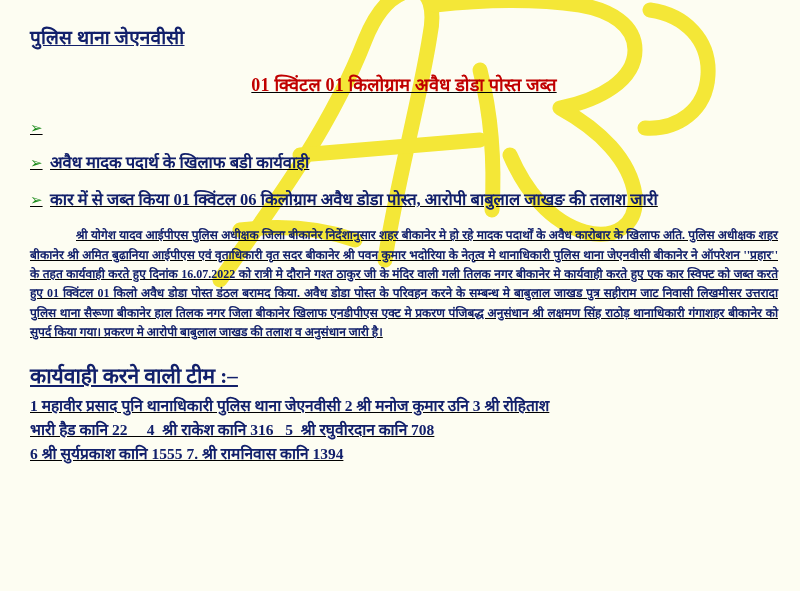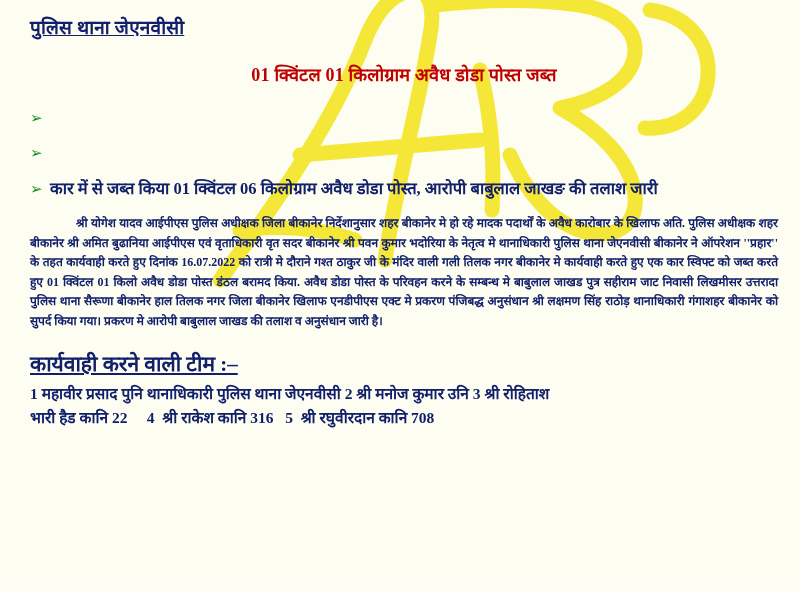--- a/index.html
+++ b/index.html
@@ -10,22 +10,23 @@
     width: 800px;
     height: 591px;
     background: #fdfdf2;
     font-family: "Liberation Serif", serif;
     overflow: hidden;
     position: relative;
   }
   .page {
     position: absolute;
     inset: 0;
-    padding: 14px 22px 0 30px;
+    padding: 24px 22px 0 30px;
     box-sizing: border-box;
+    text-decoration: underline;
   }
   
   .watermark {
     position: absolute;
     top: -20px;
     left: 180px;
     width: 560px;
     height: 330px;
     pointer-events: none;
     z-index: 0;
@@ -120,30 +121,32 @@
     <div class="doc-title">पुलिस थाना जेएनवीसी</div>
 
     <div class="headline">01 क्विंटल 01 किलोग्राम अवैध डोडा पोस्त जब्त</div>
 
     <div class="bullets">
       <div class="bullet-row">
         <span class="bullet-mark">➢</span>
       </div>
       <div class="bullet-row">
         <span class="bullet-mark">➢</span>
+        <span class="bullet-text">अवैध मादक पदार्थ के खिलाफ बडी कार्यवाही</span>
       </div>
       <div class="bullet-row">
         <span class="bullet-mark">➢</span>
         <span class="bullet-text">कार में से जब्त किया 01 क्विंटल 06 किलोग्राम अवैध डोडा पोस्त, आरोपी बाबुलाल जाखङ की तलाश जारी</span>
       </div>
     </div>
 
     <div class="body-para">श्री योगेश यादव आईपीएस पुलिस अधीक्षक जिला बीकानेर निर्देशानुसार शहर बीकानेर मे हो रहे मादक पदार्थों के अवैध कारोबार के खिलाफ अति. पुलिस अधीक्षक शहर बीकानेर श्री अमित बुढानिया आईपीएस एवं वृताधिकारी वृत सदर बीकानेर श्री पवन कुमार भदोरिया के नेतृत्व मे थानाधिकारी पुलिस थाना जेएनवीसी बीकानेर ने ऑपरेशन ''प्रहार'' के तहत कार्यवाही करते हुए दिनांक 16.07.2022 को रात्री मे दौराने गश्त ठाकुर जी के मंदिर वाली गली तिलक नगर बीकानेर मे कार्यवाही करते हुए एक कार स्विफ्ट को जब्त करते हुए 01 क्विंटल 01 किलो अवैध डोडा पोस्त डंठल बरामद किया. अवैध डोडा पोस्त के परिवहन करने के सम्बन्ध मे बाबुलाल जाखड पुत्र सहीराम जाट निवासी लिखमीसर उत्तरादा पुलिस थाना सैरूणा बीकानेर हाल तिलक नगर जिला बीकानेर खिलाफ एनडीपीएस एक्ट मे प्रकरण पंजिबद्ध अनुसंधान श्री लक्षमण सिंह राठोड़ थानाधिकारी गंगाशहर बीकानेर को सुपर्द किया गया। प्रकरण मे आरोपी बाबुलाल जाखड की तलाश व अनुसंधान जारी है।</div>
 
     <div class="team-title">कार्यवाही करने वाली टीम :–</div>
 
     <div class="team-lines">
       <div class="team-line">1 महावीर प्रसाद पुनि थानाधिकारी पुलिस थाना जेएनवीसी 2 श्री मनोज कुमार उनि 3 श्री रोहिताश</div>
       <div class="team-line">भारी हैड कानि 22     4  श्री राकेश कानि 316   5  श्री रघुवीरदान कानि 708</div>
+      <div class="team-line">6 श्री सुर्यप्रकाश कानि 1555 7. श्री रामनिवास कानि 1394</div>
     </div>
 
   </div>
 </div>
 
 </body></html>

